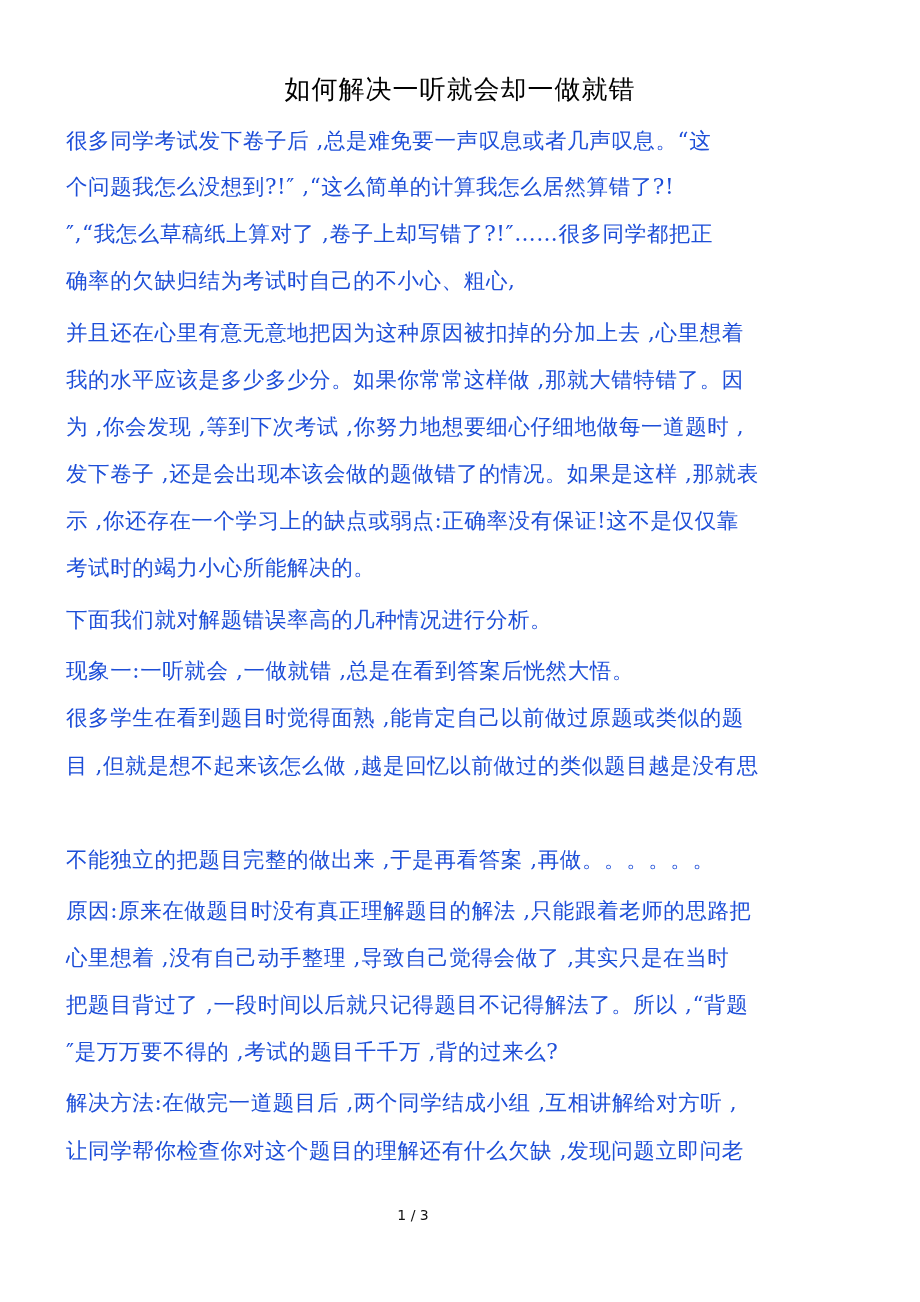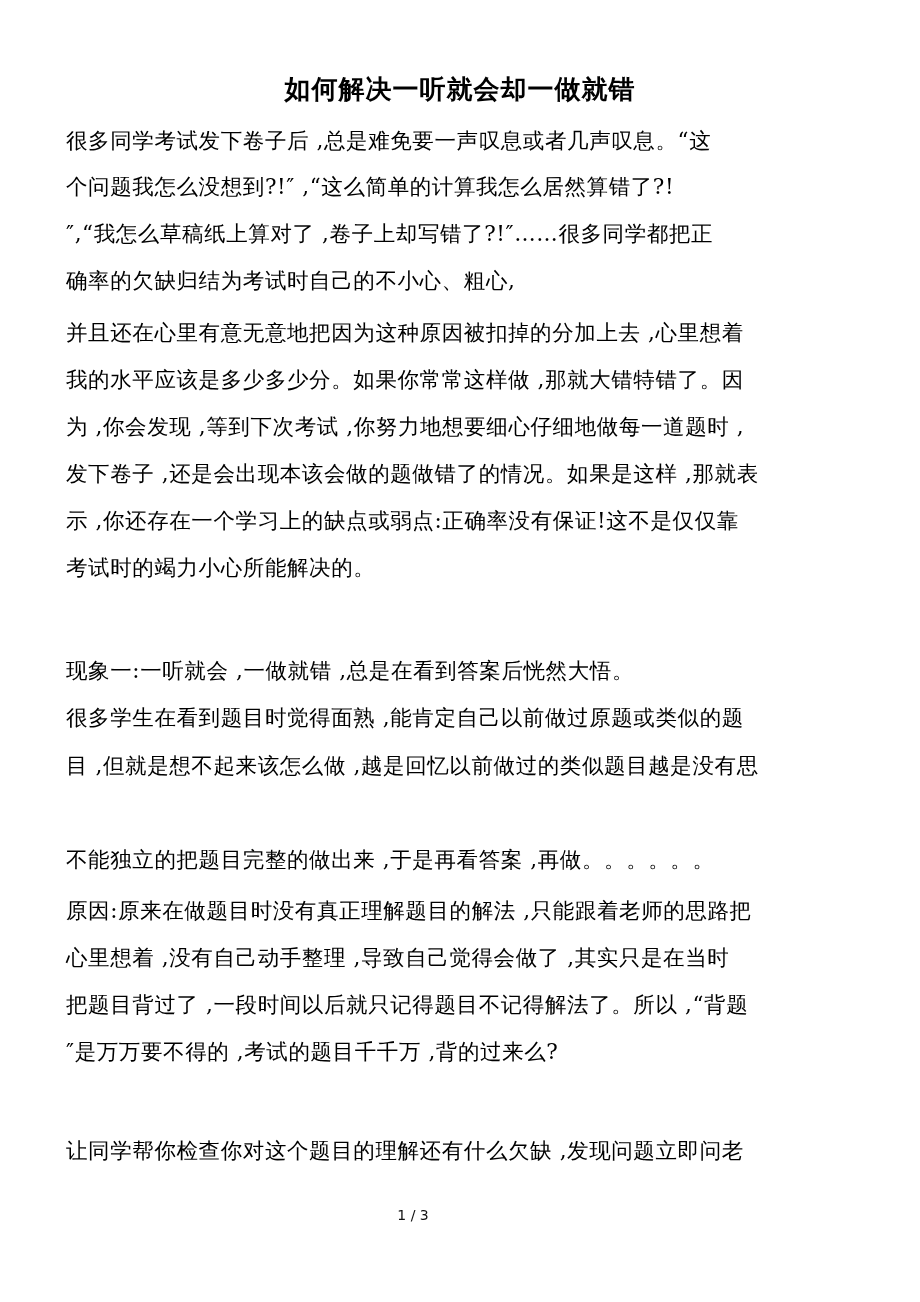--- a/index.html
+++ b/index.html
@@ -1,45 +1,47 @@
 <!DOCTYPE html>
 <html><head>
 <meta charset="utf-8">
 <style>
   html, body { margin: 0; padding: 0; background: #ffffff; }
   body { width: 920px; height: 1302px; position: relative; overflow: hidden;
          font-family: "DejaVu Serif", "Liberation Serif", serif; color: #111; }
   .page { position: absolute; left: 0; top: 0; width: 920px; height: 1302px; background: #fff; }
   .title { position: absolute; top: 72px; left: 0; width: 920px; text-align: center;
-           font-size: 26px; font-weight: bold; letter-spacing: 1px; color: #000; }
+           font-size: 26px; font-weight: normal; letter-spacing: 1px; color: #000; }
   .line { position: absolute; left: 66px; font-size: 21.5px; white-space: nowrap;
-          letter-spacing: 0.6px; color: #000000; }
+          letter-spacing: 0.6px; color: #1d4ed8; }
   .footer { position: absolute; top: 1207px; left: 0; width: 826px; text-align: center;
             font-family: "DejaVu Sans", sans-serif; font-size: 14px; color: #111; }
 </style>
 </head>
 <body>
 
 <div class="page">
   <div class="title">如何解决一听就会却一做就错</div>
 
   <div class="line" style="top:126px">        很多同学考试发下卷子后 ,总是难免要一声叹息或者几声叹息。“这</div>
   <div class="line" style="top:172px">个问题我怎么没想到?!″  ,“这么简单的计算我怎么居然算错了?!</div>
   <div class="line" style="top:219px">″,“我怎么草稿纸上算对了 ,卷子上却写错了?!″……很多同学都把正</div>
   <div class="line" style="top:266px">确率的欠缺归结为考试时自己的不小心、粗心,</div>
   <div class="line" style="top:365px">我的水平应该是多少多少分。如果你常常这样做 ,那就大错特错了。因</div>
   <div class="line" style="top:318px"> 并且还在心里有意无意地把因为这种原因被扣掉的分加上去 ,心里想着</div>
   <div class="line" style="top:412px">为 ,你会发现 ,等到下次考试 ,你努力地想要细心仔细地做每一道题时 ,</div>
   <div class="line" style="top:459px">发下卷子 ,还是会出现本该会做的题做错了的情况。如果是这样 ,那就表</div>
   <div class="line" style="top:506px">示 ,你还存在一个学习上的缺点或弱点:正确率没有保证!这不是仅仅靠</div>
   <div class="line" style="top:553px">考试时的竭力小心所能解决的。</div>
+  <div class="line" style="top:605px"> 下面我们就对解题错误率高的几种情况进行分析。</div>
   <div class="line" style="top:656px"> 现象一:一听就会 ,一做就错 ,总是在看到答案后恍然大悟。</div>
   <div class="line" style="top:703px"> 很多学生在看到题目时觉得面熟 ,能肯定自己以前做过原题或类似的题</div>
   <div class="line" style="top:751px">目 ,但就是想不起来该怎么做 ,越是回忆以前做过的类似题目越是没有思</div>
   <div class="line" style="top:845px">不能独立的把题目完整的做出来 ,于是再看答案 ,再做。。。。。。</div>
   <div class="line" style="top:896px"> 原因:原来在做题目时没有真正理解题目的解法 ,只能跟着老师的思路把</div>
   <div class="line" style="top:943px">心里想着 ,没有自己动手整理 ,导致自己觉得会做了 ,其实只是在当时</div>
   <div class="line" style="top:990px">把题目背过了 ,一段时间以后就只记得题目不记得解法了。所以 ,“背题</div>
   <div class="line" style="top:1037px">″是万万要不得的 ,考试的题目千千万 ,背的过来么?</div>
+  <div class="line" style="top:1088px"> 解决方法:在做完一道题目后 ,两个同学结成小组 ,互相讲解给对方听 ,</div>
   <div class="line" style="top:1136px">让同学帮你检查你对这个题目的理解还有什么欠缺 ,发现问题立即问老</div>
 
   <div class="footer">1 / 3</div>
 </div>
 
 </body></html>

